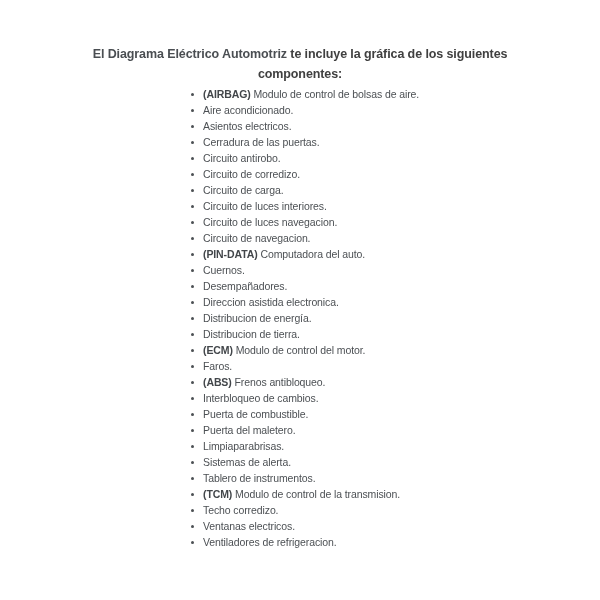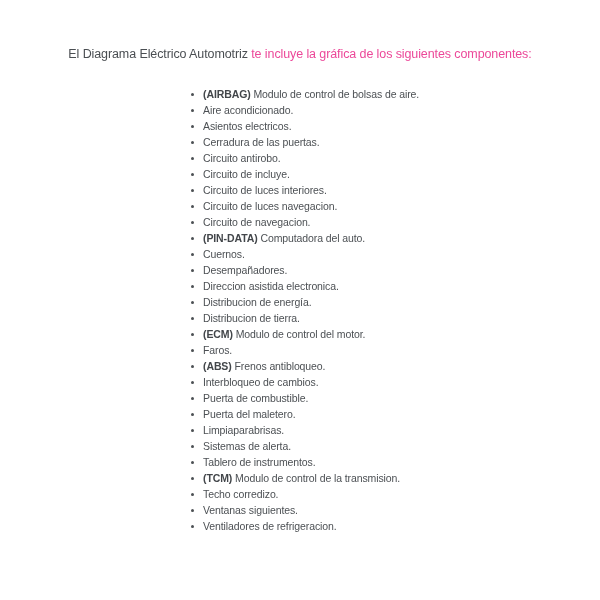--- a/index.html
+++ b/index.html
@@ -22,25 +22,25 @@
     top: 44px;
     left: 60px;
     width: 480px;
     text-align: center;
     font-size: 12.5px;
     line-height: 20px;
     color: #4a4e52;
     letter-spacing: -0.1px;
   }
   .doc-title .title-regular {
-    font-weight: 400;
+    font-weight: 700;
   }
   .doc-title .title-bold {
-    font-weight: 400;
-    color: #ec4899;
+    font-weight: 700;
+    color: #404040;
   }
   ul.components-list {
     position: absolute;
     top: 86px;
     left: 190px;
     width: 330px;
     margin: 0;
     padding: 0;
     list-style: none;
   }
@@ -76,38 +76,39 @@
   <div class="doc-title">
     <span class="title-regular">El Diagrama Eléctrico Automotriz </span><span class="title-bold">te incluye la gráfica de los siguientes componentes:</span>
   </div>
 
   <ul class="components-list">
       <li><strong>(AIRBAG) </strong><span>Modulo de control de bolsas de aire.</span></li>
       <li><span>Aire acondicionado.</span></li>
       <li><span>Asientos electricos.</span></li>
       <li><span>Cerradura de las puertas.</span></li>
       <li><span>Circuito antirobo.</span></li>
-      <li><span>Circuito de incluye.</span></li>
+      <li><span>Circuito de corredizo.</span></li>
+      <li><span>Circuito de carga.</span></li>
       <li><span>Circuito de luces interiores.</span></li>
       <li><span>Circuito de luces navegacion.</span></li>
       <li><span>Circuito de navegacion.</span></li>
       <li><strong>(PIN-DATA) </strong><span>Computadora del auto.</span></li>
       <li><span>Cuernos.</span></li>
       <li><span>Desempañadores.</span></li>
       <li><span>Direccion asistida electronica.</span></li>
       <li><span>Distribucion de energía.</span></li>
       <li><span>Distribucion de tierra.</span></li>
       <li><strong>(ECM) </strong><span>Modulo de control del motor.</span></li>
       <li><span>Faros.</span></li>
       <li><strong>(ABS) </strong><span>Frenos antibloqueo.</span></li>
       <li><span>Interbloqueo de cambios.</span></li>
       <li><span>Puerta de combustible.</span></li>
       <li><span>Puerta del maletero.</span></li>
       <li><span>Limpiaparabrisas.</span></li>
       <li><span>Sistemas de alerta.</span></li>
       <li><span>Tablero de instrumentos.</span></li>
       <li><strong>(TCM) </strong><span>Modulo de control de la transmision.</span></li>
       <li><span>Techo corredizo.</span></li>
-      <li><span>Ventanas siguientes.</span></li>
+      <li><span>Ventanas electricos.</span></li>
       <li><span>Ventiladores de refrigeracion.</span></li>
     </ul>
 
 </div>
 
 </body></html>

